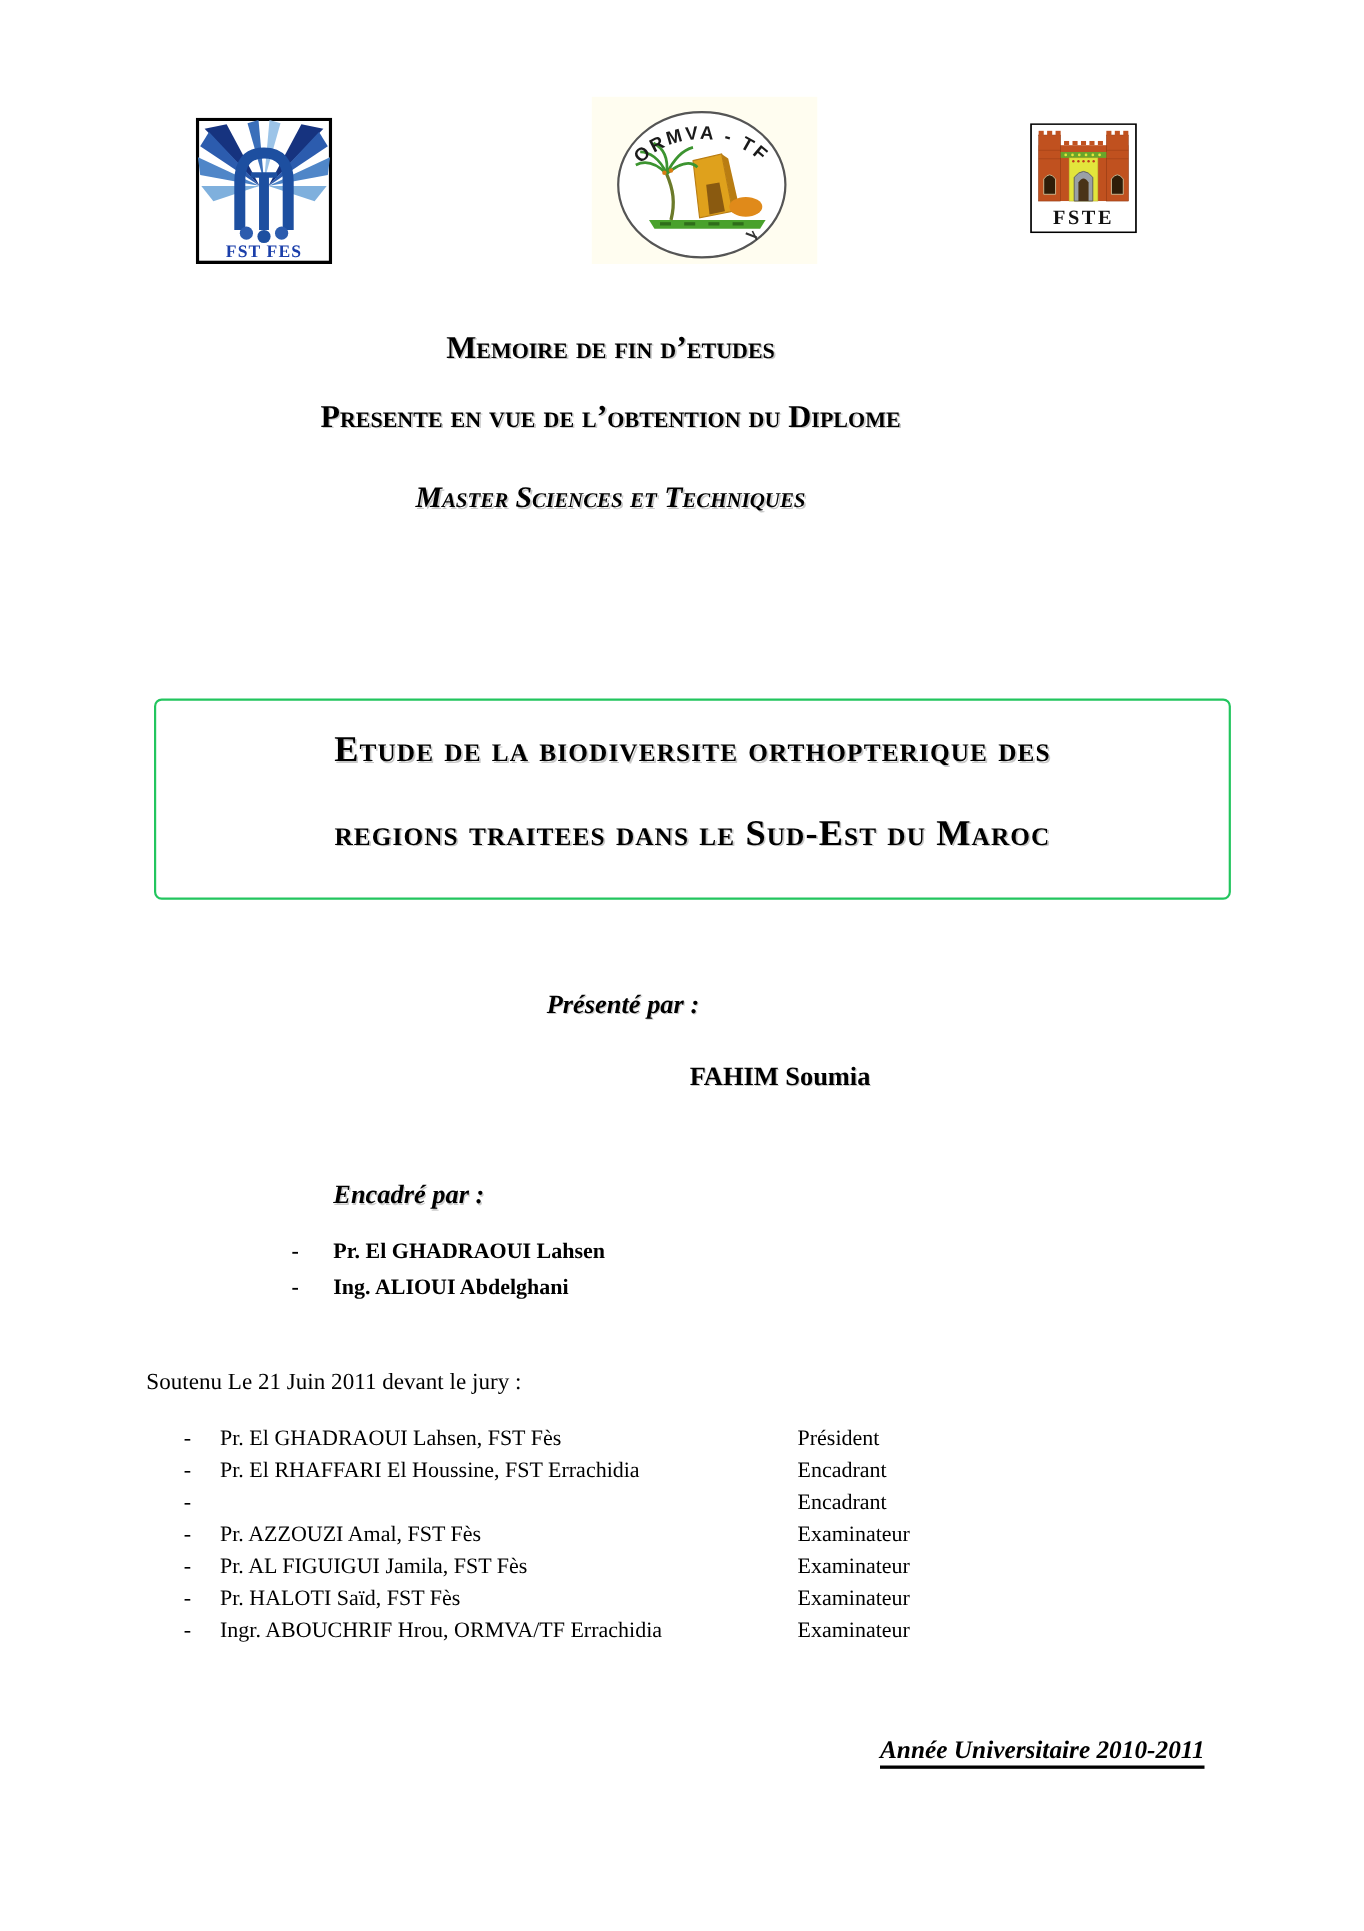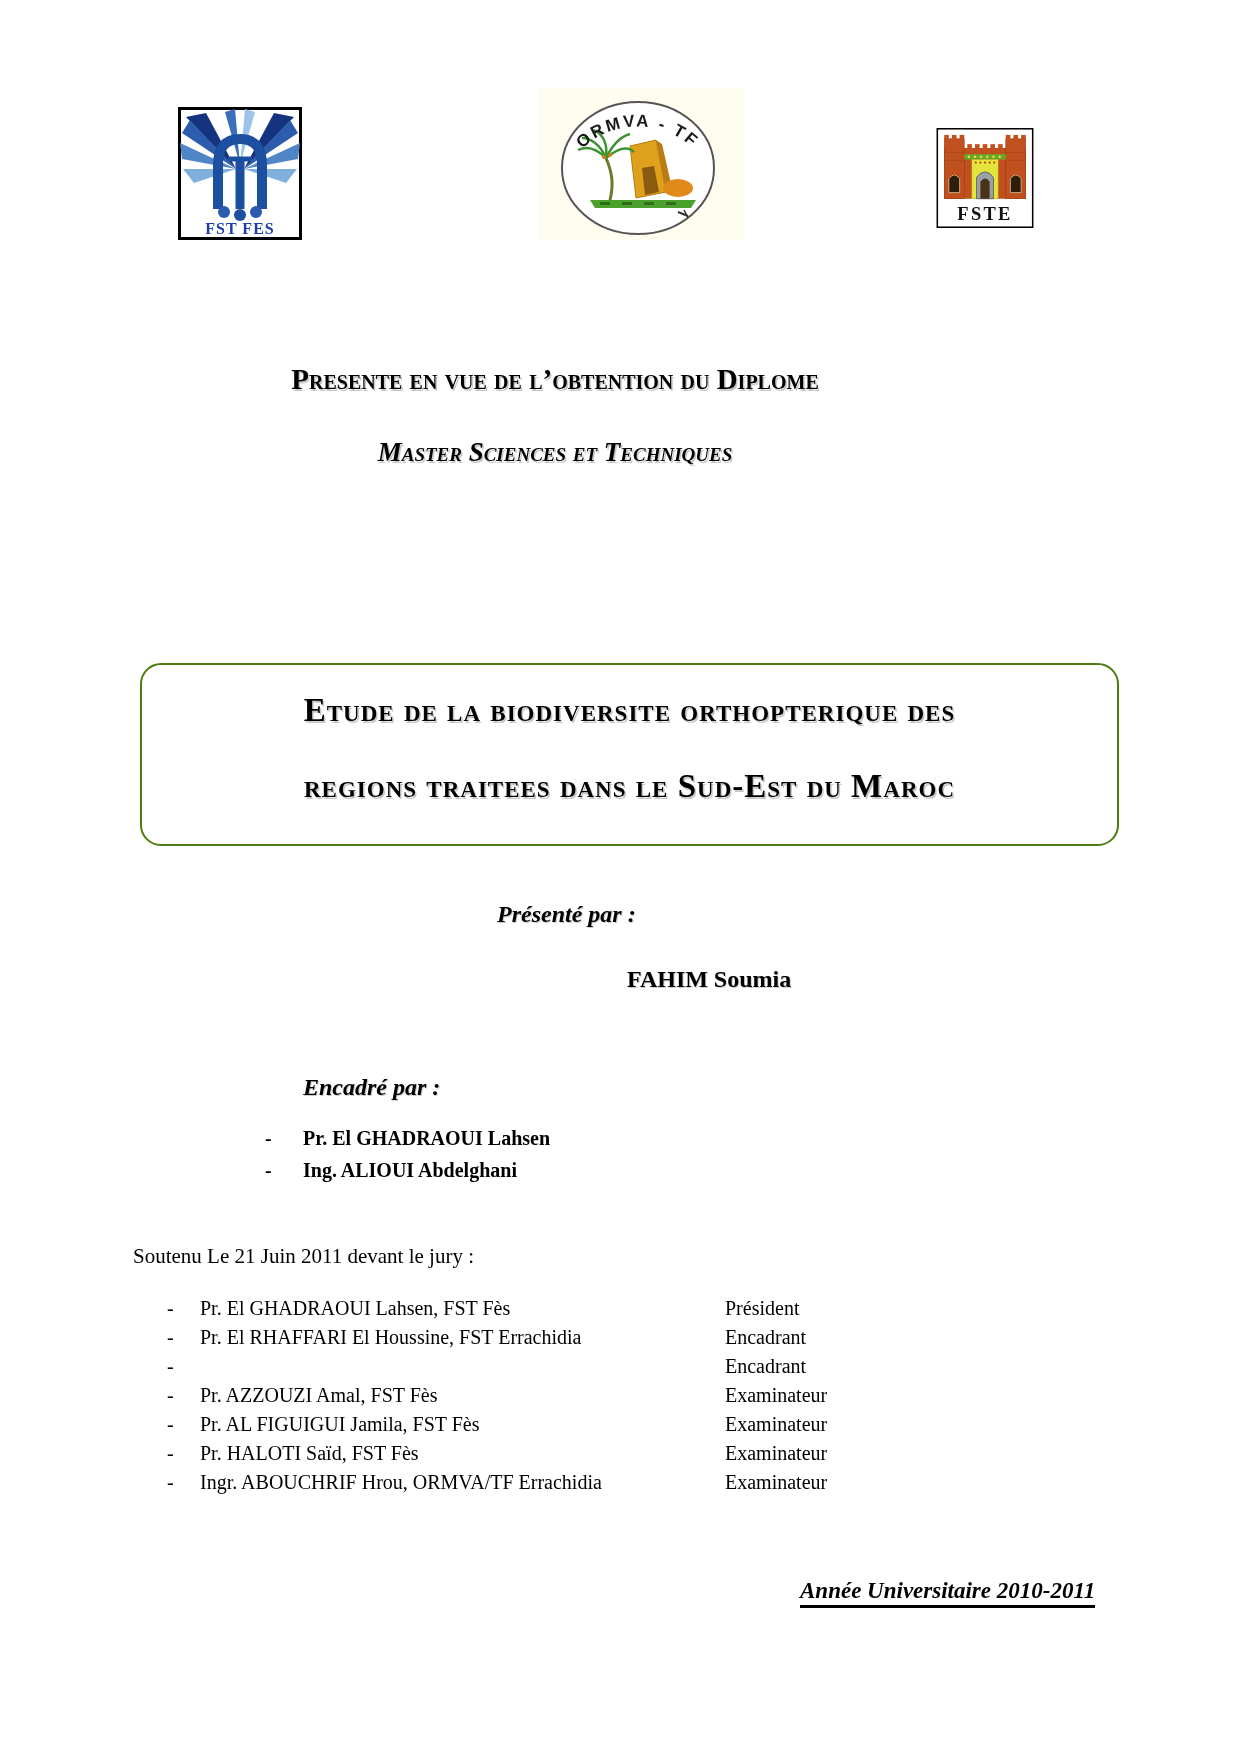--- a/index.html
+++ b/index.html
@@ -9,40 +9,39 @@
     margin:0 auto;
     background:#ffffff;
     font-family:"Liberation Serif","DejaVu Serif",serif;
     color:#000;
     overflow:hidden;
   }
   
   .logo{position:absolute;}
   .logo-fst{left:178px;top:107px;width:124px;height:133px;}
   .logo-ormva{left:538px;top:88px;width:205px;height:152px;background:#fffdf0;}
-  .logo-fste{left:922px;top:128px;width:126px;height:100px;text-align:right;}
+  .logo-fste{left:922px;top:112px;width:126px;height:100px;text-align:right;}
   .logo svg{display:block;width:100%;height:100%;}
   
   .hdr{
     position:absolute;left:0;width:1110px;text-align:center;
     font-weight:bold;font-variant:small-caps;
     text-shadow:1.5px 1.5px 0 rgba(110,110,110,0.38);
     white-space:nowrap;
   }
   .hdr-memoire{top:300px;font-size:29px;}
   .hdr-presente{top:363px;font-size:29px;}
   .hdr-master{top:435px;font-size:27px;font-style:italic;line-height:34px;}
   .hdr-master .hline{display:block;}
   
   .title-box{
     position:absolute;left:140px;top:635px;width:979px;height:183px;
-    border:2px solid #4d7c0f;border-radius:21px;
+    border:2px solid #22c55e;border-radius:7px;
     text-align:center;box-sizing:border-box;
     padding-top:24px;
-    margin-top:28px;
   }
   .title-line{
     display:block;font-weight:bold;font-variant:small-caps;
     font-size:33px;letter-spacing:1px;line-height:42px;
     text-shadow:1.5px 1.5px 0 rgba(110,110,110,0.38);
     white-space:nowrap;
   }
   .title-line + .title-line{margin-top:34px;}
   
   .presente-label{position:absolute;left:497px;top:901px;font-size:24px;font-weight:bold;font-style:italic;text-shadow:1px 1px 0 rgba(110,110,110,0.35);}
@@ -172,20 +171,21 @@
       <circle cx="75" cy="45" r="1.4" fill="#c03a1a"></circle>
       <path d="M 52,92 L 52,64 Q 63,50 74,64 L 74,92 Z" fill="#9aa0a6" stroke="#555555" stroke-width="1"></path>
       <path d="M 57,92 L 57,70 Q 63,61 69,70 L 69,92 Z" fill="#4a3318"></path>
 
       <path d="M 16,84 L 16,66 Q 23,56 30,66 L 30,84 Z" fill="#2e1d08" stroke="#d9c9a0" stroke-width="1"></path>
       <path d="M 96,84 L 96,66 Q 103,56 110,66 L 110,84 Z" fill="#2e1d08" stroke="#d9c9a0" stroke-width="1"></path>
       <text x="63" y="119" text-anchor="middle" font-size="24" font-weight="bold" letter-spacing="3" fill="#111111" font-family="Liberation Serif, DejaVu Serif, serif">FSTE</text>
     </svg>
   </div>
 
+  <div class="hdr hdr-memoire">Memoire de fin d’etudes</div>
   <div class="hdr hdr-presente">Presente en vue de l’obtention du Diplome</div>
   <div class="hdr hdr-master">
     <span class="hline">Master Sciences et Techniques</span>
   </div>
 
   <div class="title-box">
     <span class="title-line">Etude de la biodiversite orthopterique des</span>
     <span class="title-line">regions traitees dans le Sud-Est du Maroc</span>
   </div>
 

